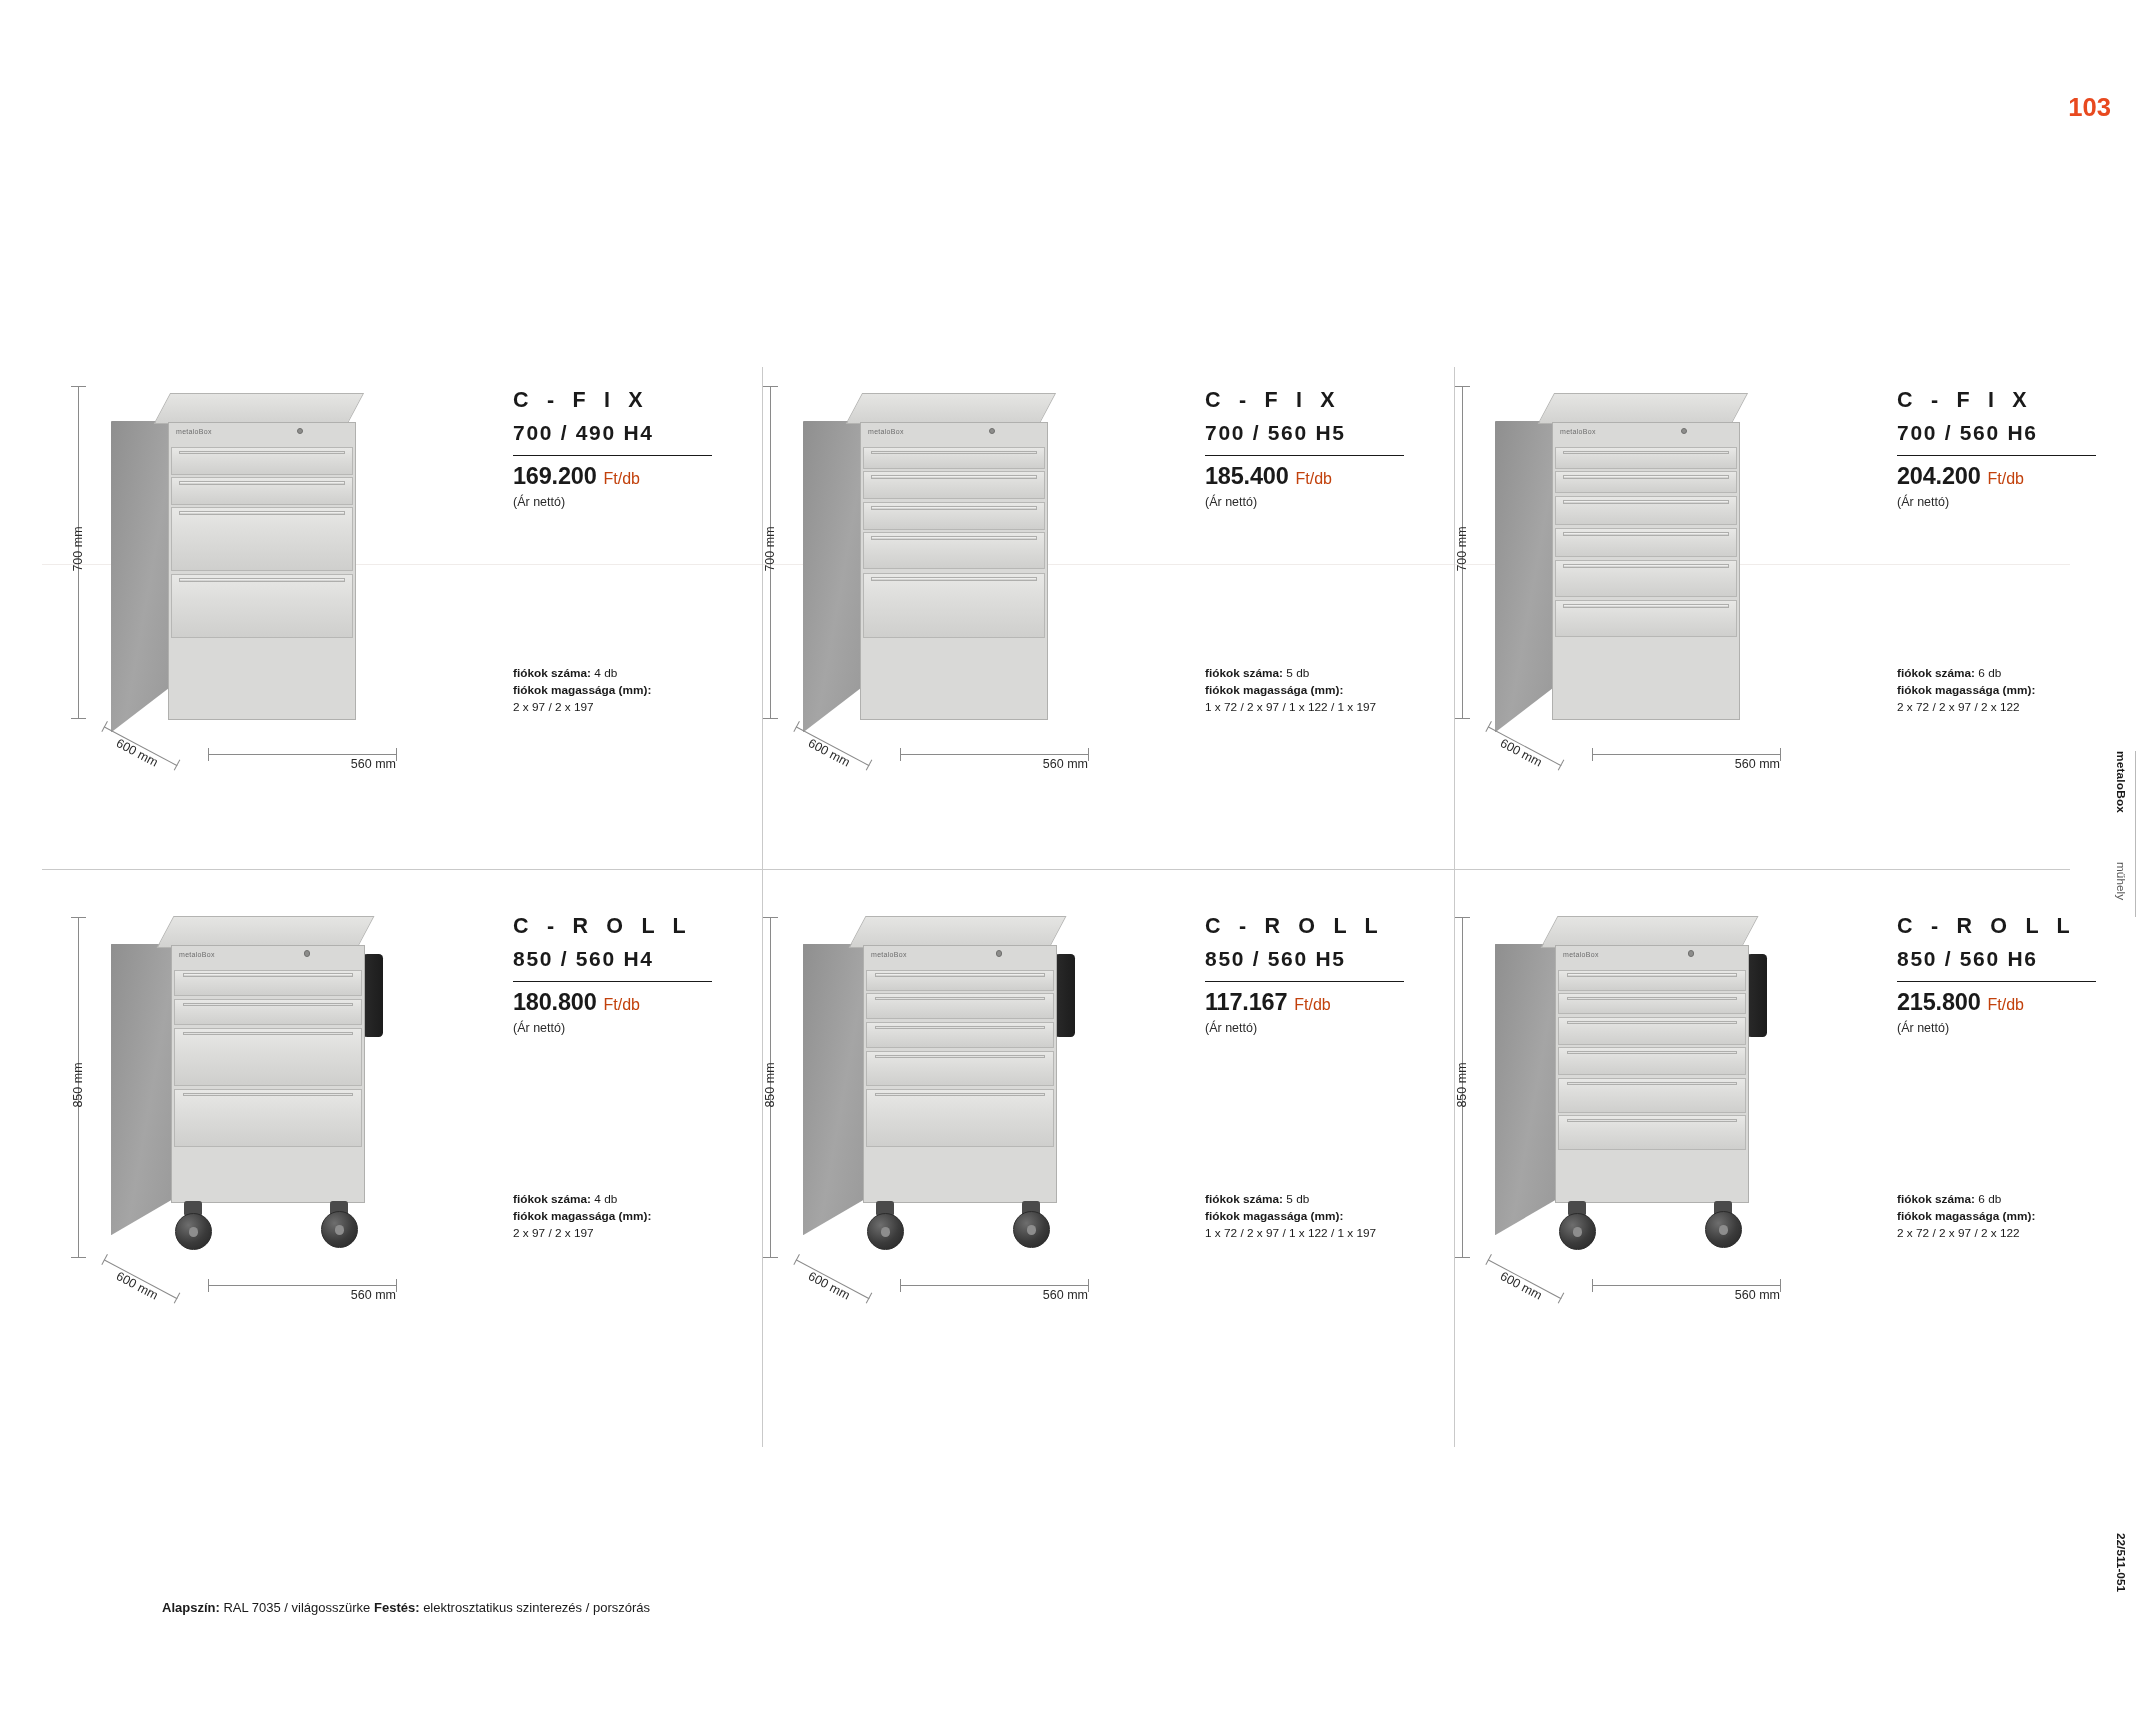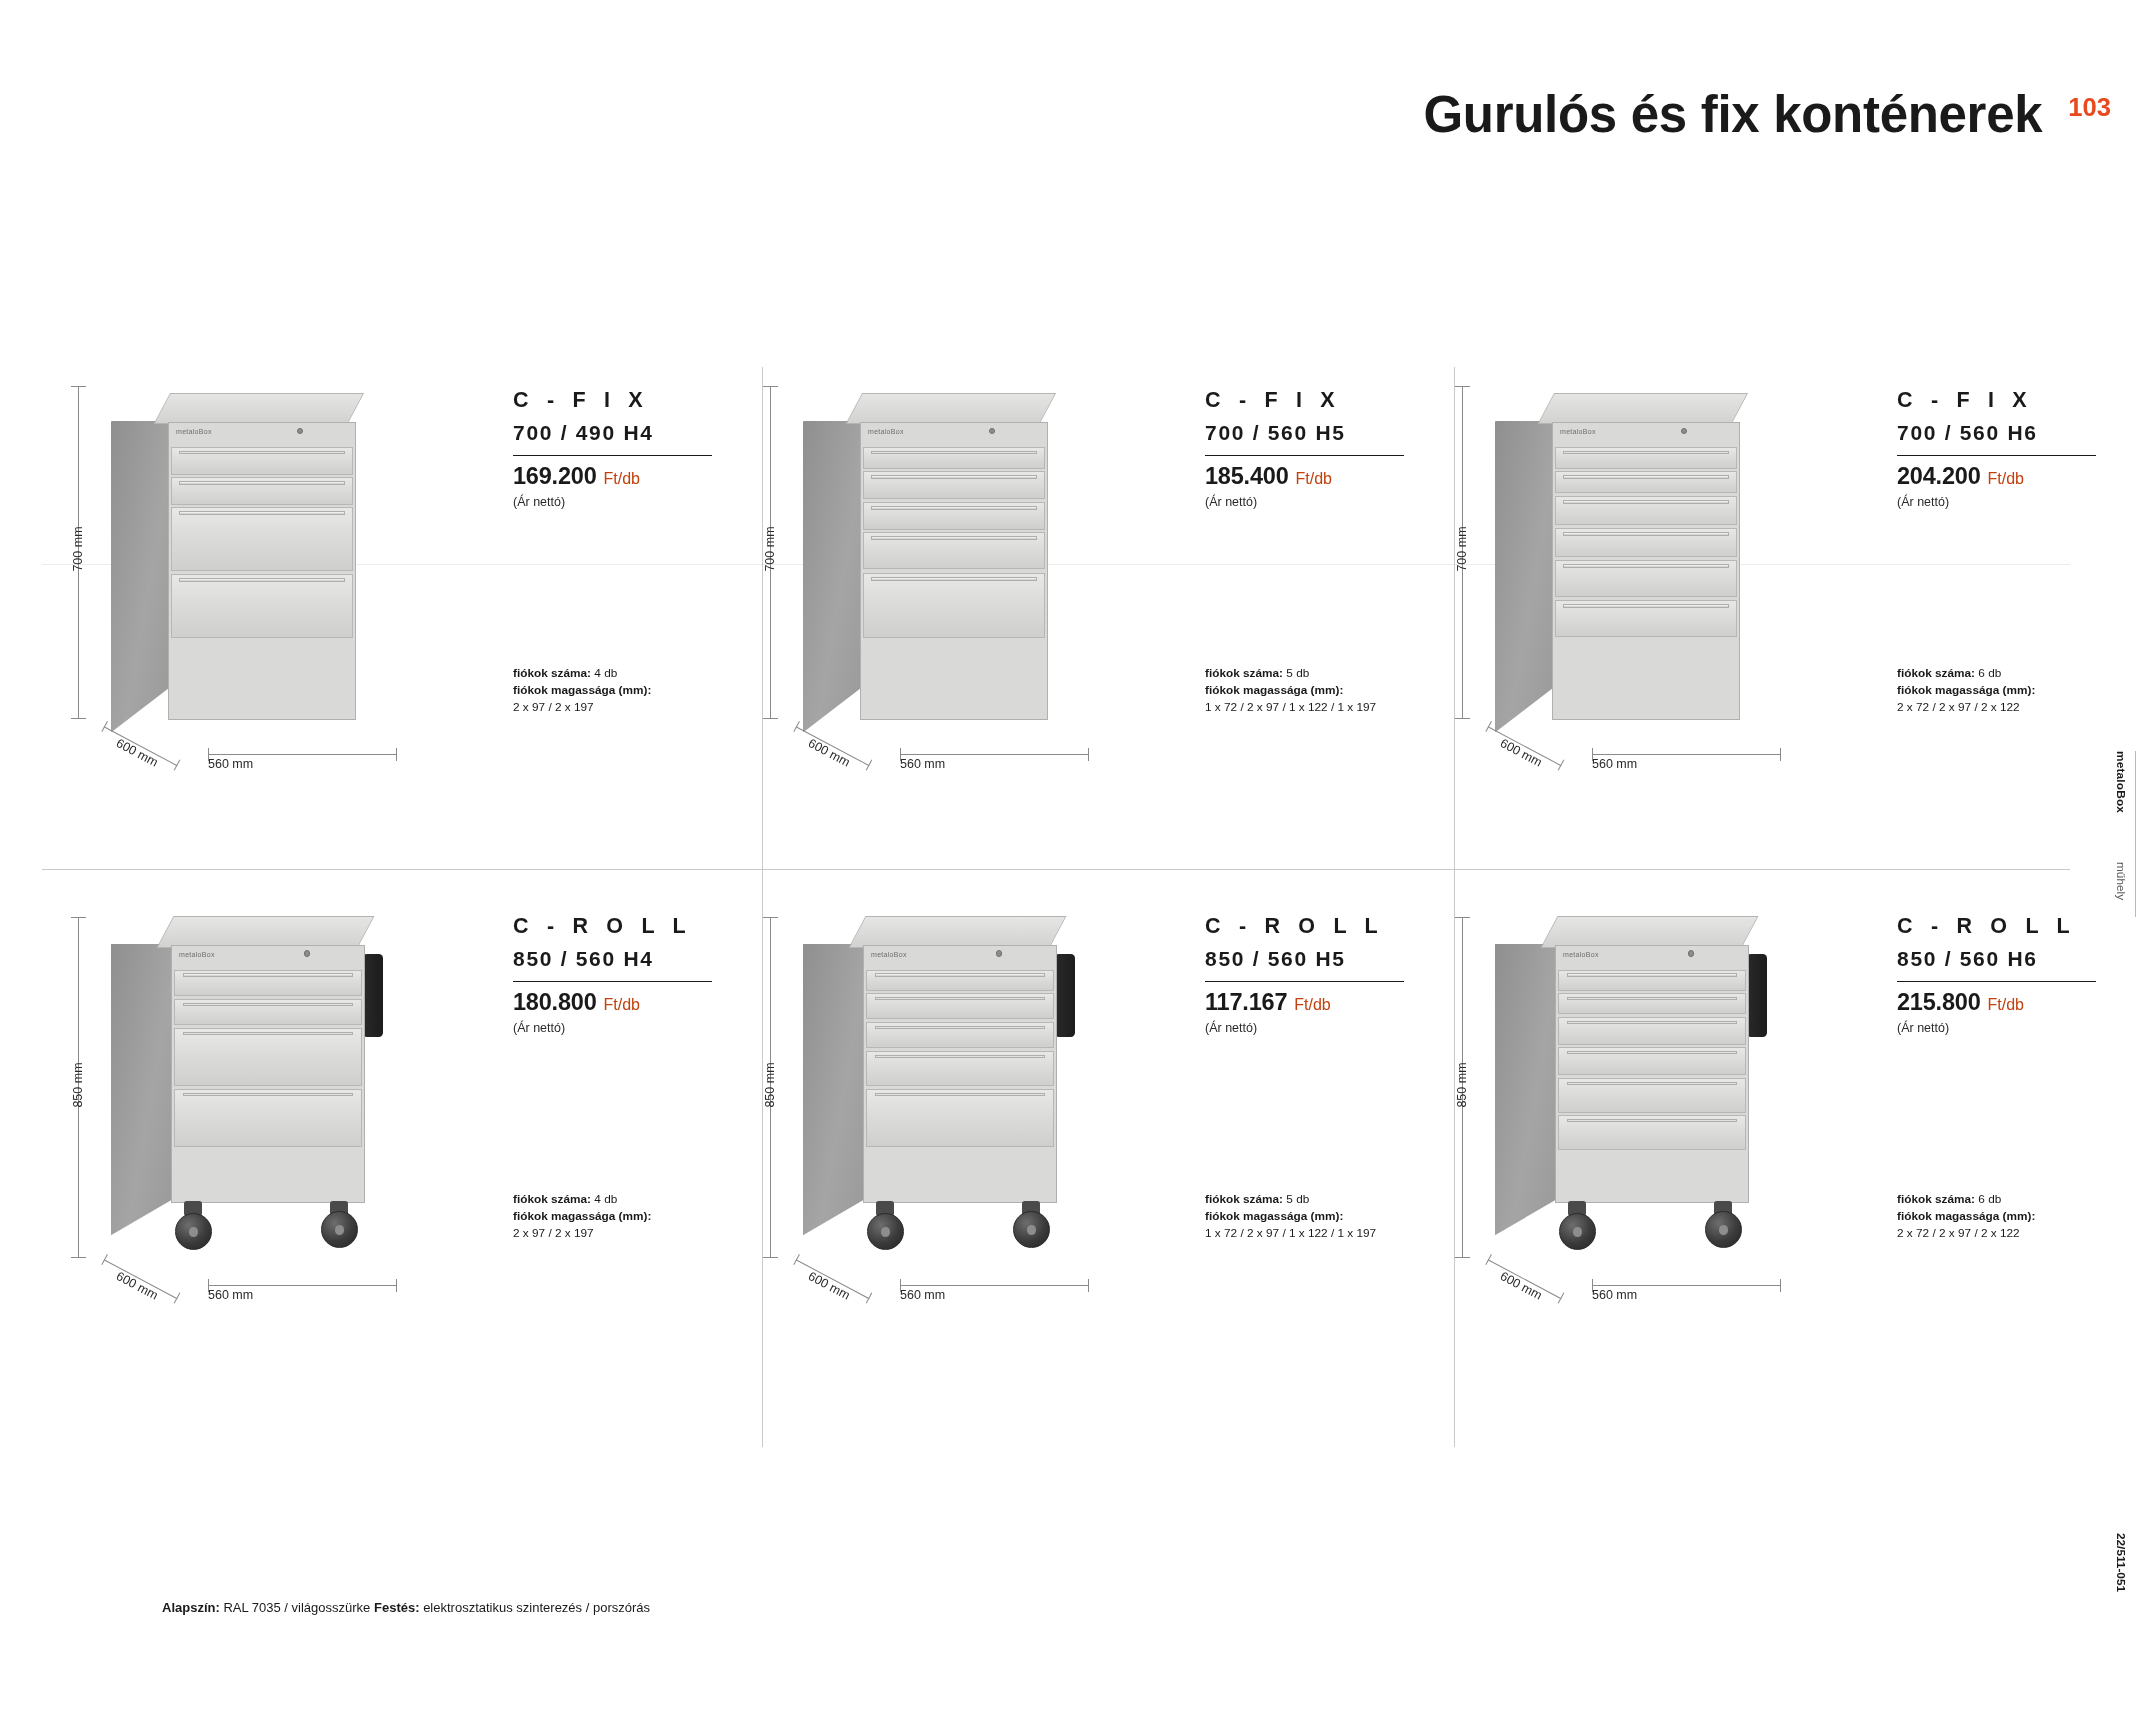--- a/index.html
+++ b/index.html
@@ -125,21 +125,21 @@
   }
   .dim-h .tick-l, .dim-h .tick-r {
     position: absolute;
     top: 0; width: 0.7px; height: 13px;
     background: #8a8a8a;
   }
   .dim-h .lbl {
     position: absolute;
     top: 9px;
     width: 100%;
-    text-align: left;
+    text-align: right;
     font-size: 12.5px;
     color: #2a2a2a;
     white-space: nowrap;
   }
   
   .dim-d {
     position: absolute;
     width: 83px; height: 15.2px;
   }
   .dim-d .inner {
@@ -337,21 +337,20 @@
     top: 1600px;
     font-size: 13px;
     color: #1a1a1a;
   }
   .footer b { font-weight: bold; }
 </style>
 </head>
 <body>
 
 <div class="page-header">
-  <div class="page-title">Gurulós és fix konténerek</div>
   <div class="page-number">103</div>
 </div>
 
 <div class="grid">
 
   <div class="faint-line"></div>
   <div class="vsep s1"></div>
   <div class="vsep s2"></div>
   <div class="hsep"></div>
 

